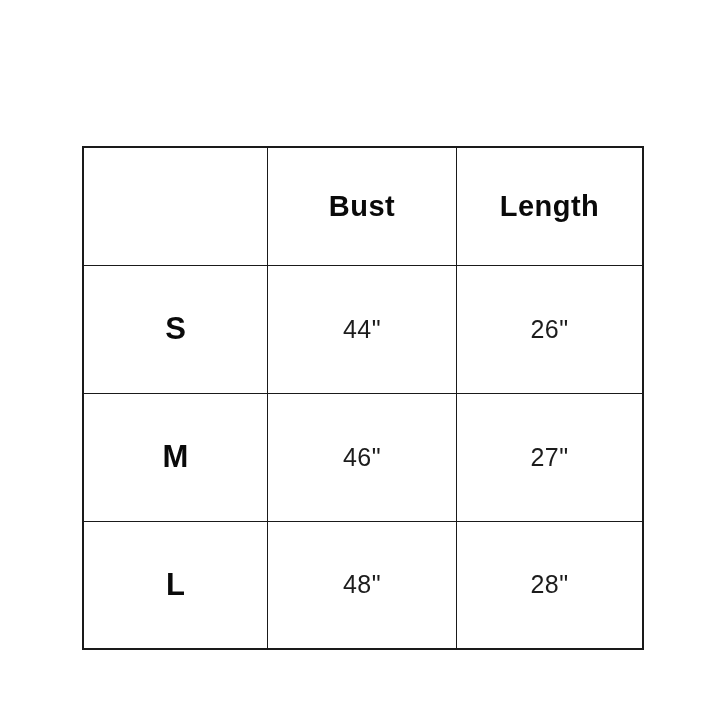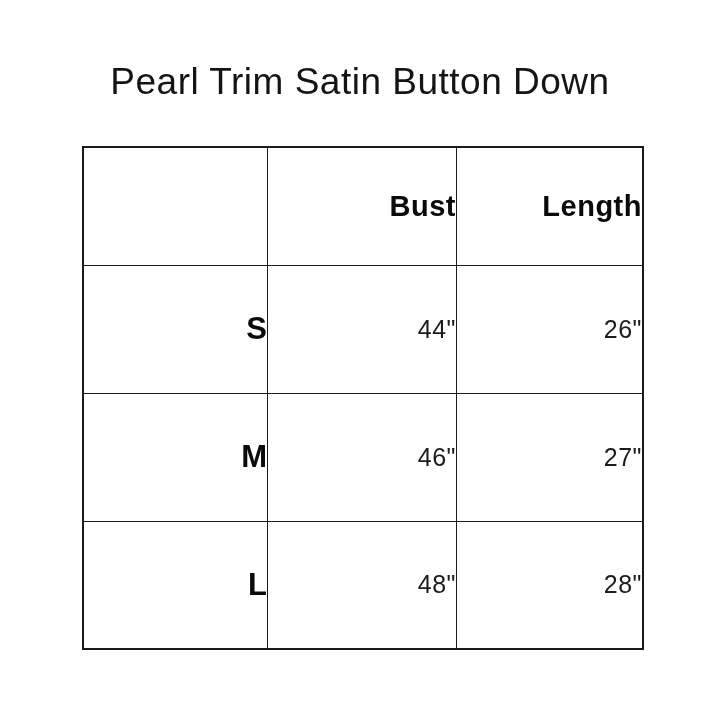--- a/index.html
+++ b/index.html
@@ -34,21 +34,21 @@
     top: 146px;
     width: 556px;
     height: 501px;
     border-collapse: collapse;
     table-layout: fixed;
     border: 2.5px solid #1a1a1a;
   }
   table.size-chart th,
   table.size-chart td {
     border: 1.5px solid #1a1a1a;
-    text-align: right;
+    text-align: center;
     vertical-align: middle;
     padding: 0;
     background: #ffffff;
   }
   .col-size   { width: 183px; }
   .col-bust   { width: 188px; }
   .col-length { width: 185px; margin-left: 34px; }
   tr.header-row { height: 118px; }
   tr.data-row   { height: 128px; }
   .header-cell {
@@ -67,21 +67,20 @@
     font-size: 25px;
     letter-spacing: 0.5px;
     color: #1c1c1c;
   }
 </style>
 </head>
 <body>
 
 <div class="page">
 
-  <h1 class="title">Pearl Trim Satin Button Down</h1>
 
   <table class="size-chart">
     <thead>
       <tr class="header-row">
         <th class="header-cell col-size"></th>
         <th class="header-cell col-bust">Bust</th>
         <th class="header-cell col-length">Length</th>
       </tr>
     </thead>
     <tbody>

